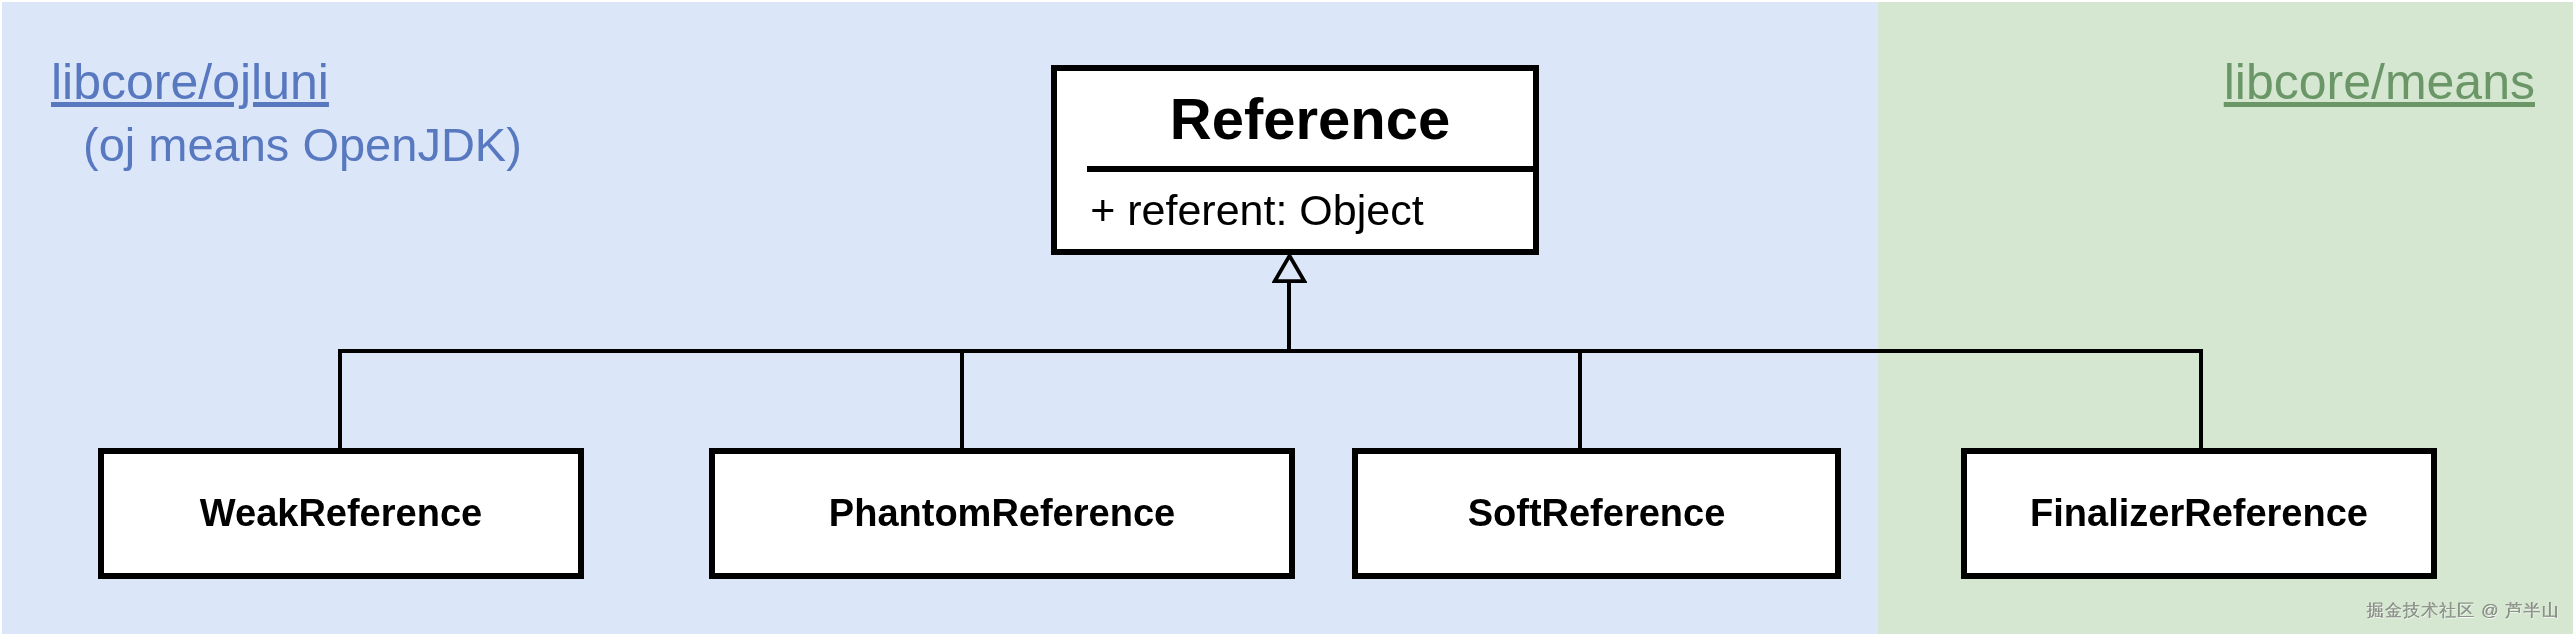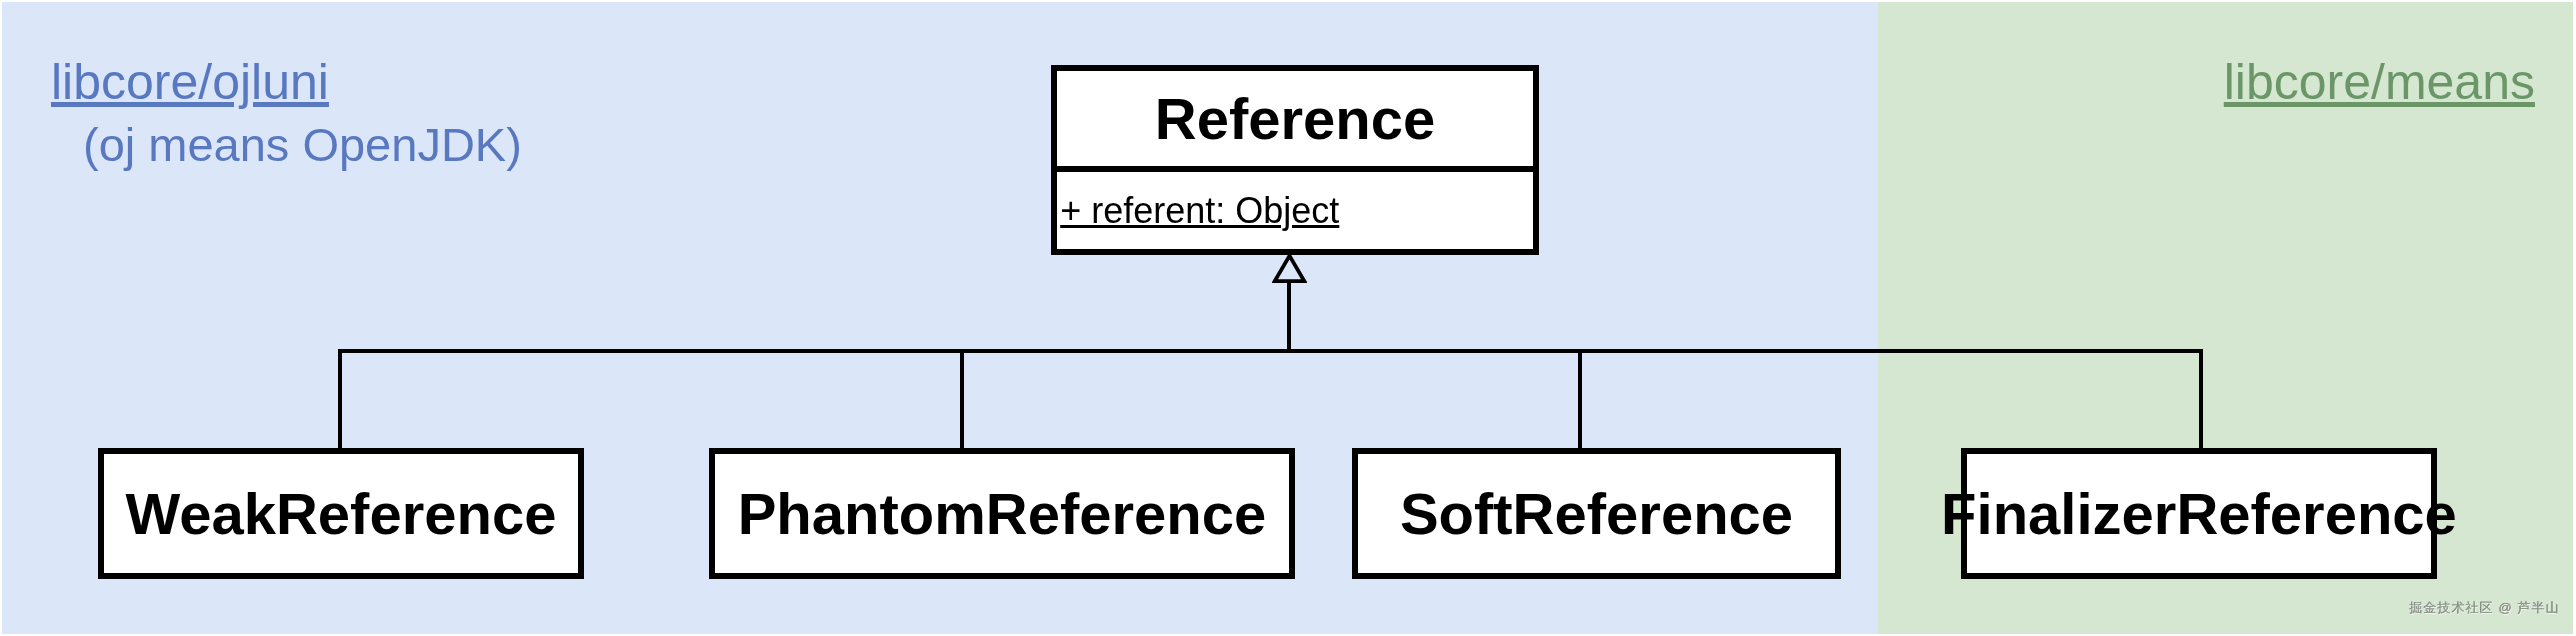--- a/index.html
+++ b/index.html
@@ -39,39 +39,38 @@
     position:absolute;left:51px;top:121px;
     color:var(--blue-link,#5878c0);
     font-size:47px;line-height:1;white-space:nowrap;margin-left:32px;
   }
   .uml-box{
     position:absolute;
     box-sizing:border-box;
     background:var(--box-fill,#ffffff);
     border:6.4px solid var(--box-border,#000000);
   }
-  #reference-box{left:1051px;top:65px;width:488px;height:190px;display:flex;flex-direction:column;}
+  #reference-box{left:1051px;top:65px;width:488px;height:190px;display:flex;flex-direction:column;padding-left:30px;}
   .ref-title-row{
     height:95px;
     border-bottom:6.4px solid var(--box-border,#000000);
     display:flex;align-items:center;justify-content:center;
     font-weight:bold;font-size:58px;color:#000;
   }
   .ref-attr-row{
     flex:1;
     display:flex;align-items:center;
     padding-left:3.2px;
-    font-size:36px;color:#000;
+    font-size:43px;color:#000;
     white-space:nowrap;
-    text-decoration:underline;
   }
   .subclass-box{
     top:448px;height:131px;
     display:flex;align-items:center;justify-content:center;
-    font-weight:bold;font-size:58px;color:#000;
+    font-weight:bold;font-size:38px;color:#000;
     white-space:nowrap;
   }
   #weakreference-box{left:98px;width:486px;}
   #phantomreference-box{left:709px;width:586px;}
   #softreference-box{left:1352px;width:489px;}
   #finalizerreference-box{left:1961px;width:476px;}
   .conn{
     position:absolute;
     background:var(--box-border,#000000);
   }
@@ -79,21 +78,21 @@
   #line-horizontal{left:338px;top:349px;width:1864px;height:3.7px;}
   #line-drop-weak{left:338px;top:349px;width:3.7px;height:99px;}
   #line-drop-phantom{left:960px;top:349px;width:3.7px;height:99px;}
   #line-drop-soft{left:1578px;top:349px;width:3.7px;height:99px;}
   #line-drop-finalizer{left:2199px;top:349px;width:3.7px;height:99px;}
   #inheritance-arrow{
     position:absolute;left:1272px;top:253px;width:35px;height:31px;
   }
   #watermark{
     position:absolute;right:16px;top:599px;
-    font-size:13px;
+    font-size:17px;
     letter-spacing:1.1px;
     color:var(--watermark-color,#8d938a);
     text-shadow:0.5px 0.5px 0 rgba(255,255,255,0.75), -0.5px -0.5px 0.5px rgba(50,55,48,0.55);
     white-space:nowrap;
   }
 </style>
 </head>
 <body>
 
 <div class="canvas">

